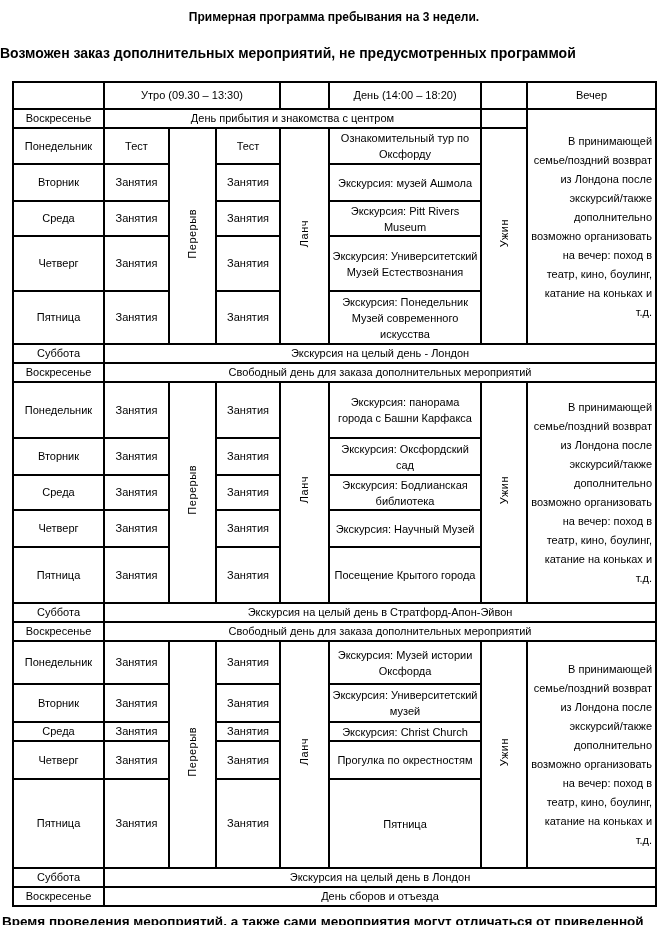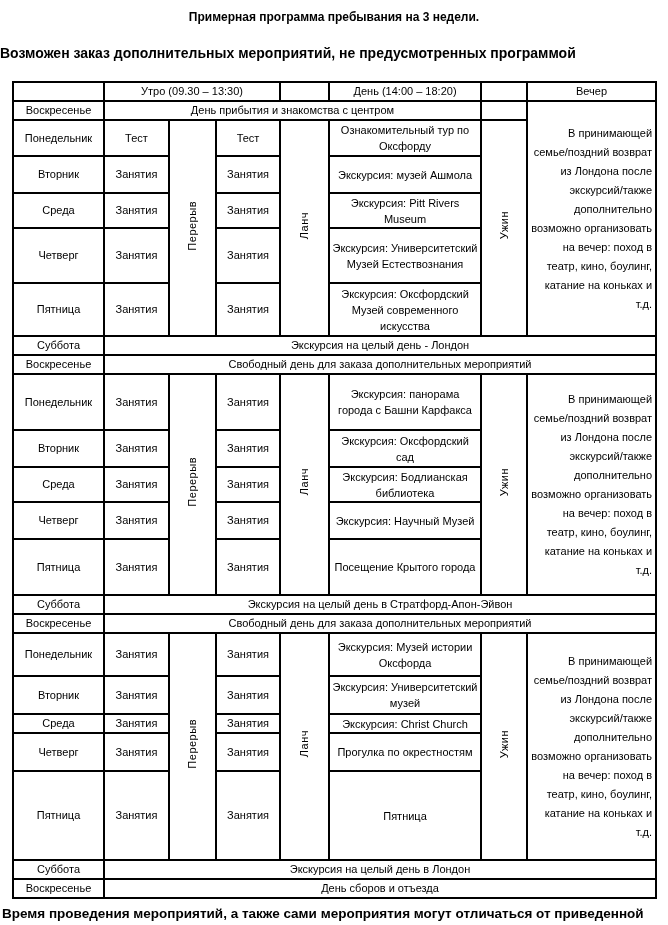--- a/index.html
+++ b/index.html
@@ -58,21 +58,21 @@
       <col style="width:65px">
       <col style="width:47px">
       <col style="width:64px">
     <col style="width:49px">
       <col style="width:152px">
       <col style="width:46px">
       <col style="width:129px">
   </colgroup>
 
   <tbody>
-      <tr style="height:19px">
+      <tr style="height:27px">
     <td></td>
     <td colspan="3">Утро  (09.30 – 13:30)</td>
     <td></td>
     <td>День  (14:00 – 18:20)</td>
     <td></td>
     <td>Вечер</td>
   </tr>
 
   <tr style="height:19px">
     <td class="daycol">Воскресенье</td>
@@ -104,21 +104,21 @@
   <tr style="height:55px">
     <td class="daycol">Четверг</td>
     <td>Занятия</td>
     <td>Занятия</td>
     <td class="aft">Экскурсия: Университетский Музей Естествознания</td>
   </tr>
   <tr style="height:53px">
     <td class="daycol">Пятница</td>
     <td>Занятия</td>
     <td>Занятия</td>
-    <td class="aft">Экскурсия: Оксфордский Музей современного искусства</td>
+    <td class="aft">Экскурсия: Понедельник Музей современного искусства</td>
   </tr>
   <tr style="height:18px">
     <td class="daycol">Суббота</td>
     <td colspan="7" class="fullrow">Экскурсия на целый день  - Лондон</td>
   </tr>
 
   <tr style="height:18px">
     <td class="daycol">Воскресенье</td>
     <td colspan="7" class="fullrow">Свободный день для заказа дополнительных мероприятий</td>
   </tr>

